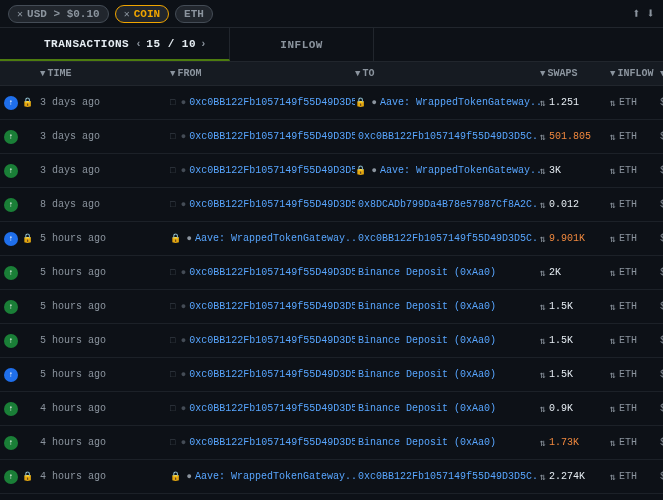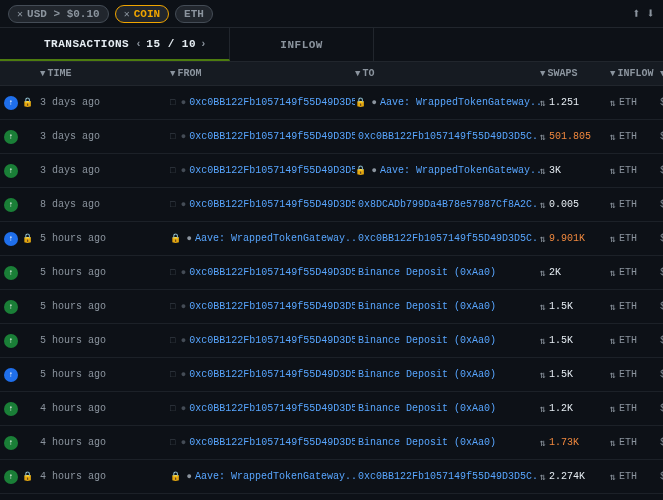--- a/index.html
+++ b/index.html
@@ -332,21 +332,21 @@
     <div class="cell">
       <span style="font-size:9px;color:#444c56;">□ ●</span>
       <span class="cell-addr">0xc0BB122Fb1057149f55D49D3D5C...</span>
     </div>
     <div class="cell">
       <span style="font-size:9px;color:#444c56;"></span>
       <span class="cell-addr">0x8DCADb799Da4B78e57987Cf8A2C...</span>
     </div>
     <div class="cell">
       <span style="font-size:10px;color:#8b949e;">⇅</span>
-      <span class="cell-value white">0.005</span>
+      <span class="cell-value white">0.012</span>
     </div>
     <div class="cell">
       <span style="font-size:10px;color:#8b949e;">⇅</span>
       <span style="color:#8b949e;">ETH</span>
     </div>
     <div class="cell cell-usd">$22.43</div>
   </div>
     <div class="table-row">
     <div class="cell">
       <div class="tx-icon" style="background:#1f6feb">↑</div>
@@ -488,21 +488,21 @@
     <div class="cell">
       <span style="font-size:9px;color:#444c56;">□ ●</span>
       <span class="cell-addr">0xc0BB122Fb1057149f55D49D3D5C...</span>
     </div>
     <div class="cell">
       <span style="font-size:9px;color:#444c56;"></span>
       <span class="cell-addr">Binance Deposit (0xAa0)</span>
     </div>
     <div class="cell">
       <span style="font-size:10px;color:#8b949e;">⇅</span>
-      <span class="cell-value white">1.2K</span>
+      <span class="cell-value white">0.9K</span>
     </div>
     <div class="cell">
       <span style="font-size:10px;color:#8b949e;">⇅</span>
       <span style="color:#8b949e;">ETH</span>
     </div>
     <div class="cell cell-usd">$4.45M</div>
   </div>
     <div class="table-row">
     <div class="cell">
       <div class="tx-icon" style="background:#1a7f37">↑</div>

